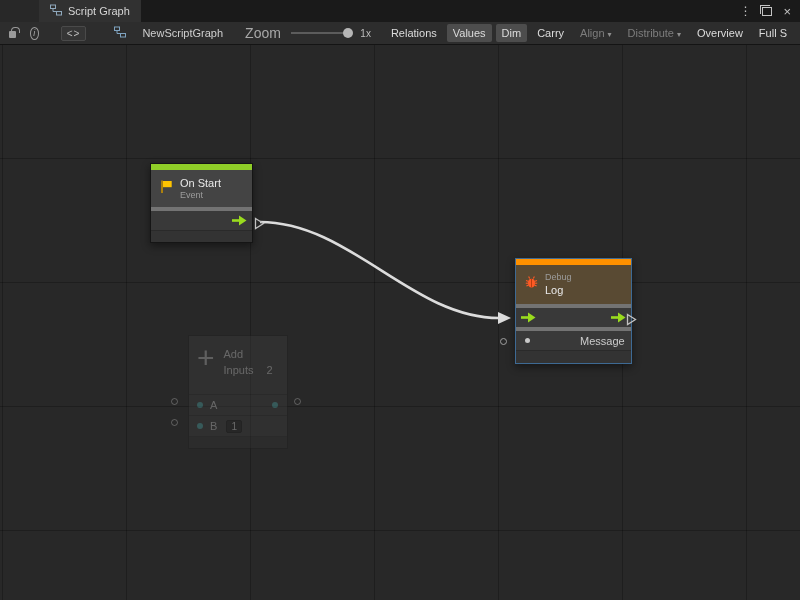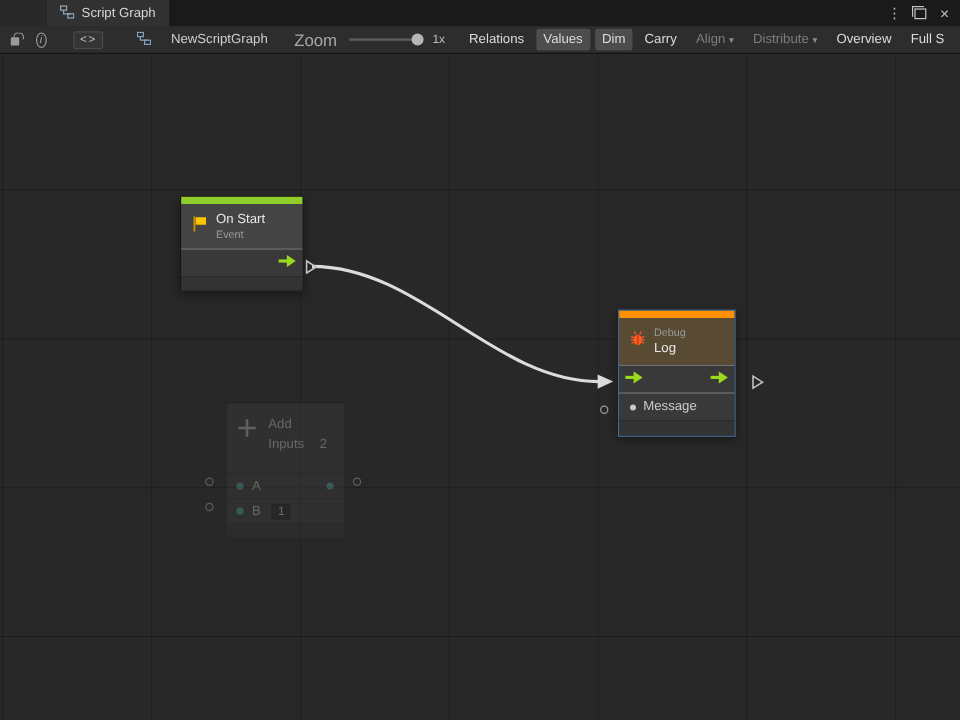--- a/index.html
+++ b/index.html
@@ -53,28 +53,28 @@
             background-position:2px 0px, 0px 113px;padding-left:48px; }
   .wire-layer { position:absolute; inset:0; pointer-events:none; }
 
   
   .node { position:absolute; background:#3a3a3a; border:1px solid #151515;
           box-shadow:0 3px 8px rgba(0,0,0,.45); }
   .accent { height:6px; }
   .nhead { display:flex; align-items:center; gap:6px; padding:6px 8px; background:#444444; }
   .ntitle { font-size:11px; color:#e8e8e8; line-height:1.3; }
   .nsub { font-size:9px; color:#9c9c9c; line-height:1.2; }
-  .prow { border-top:1px solid #737373; background:#393939; height:23px; display:flex;
-          align-items:center; padding:0 5px; }
+  .prow { border-top:4px solid #737373; background:#393939; height:23px; display:flex;
+          align-items:center; padding:0 5px;gap:44px; }
   .nfooter { height:12px; background:#333333; border-top:1px solid #2a2a2a; }
 
   .node-onstart { left:150px; top:118px; width:103px; }
   .node-onstart .prow { justify-content:flex-end; }
 
-  .node-debug { left:515px; top:213px; width:98px; border-color:#3e6a94; }
+  .node-debug { left:515px; top:213px; width:117px; border-color:#3e6a94; }
   .node-debug .nhead { background:#594a33; padding:7px 8px; }
   .node-debug .prow-flow { justify-content:space-between; }
   .node-debug .nfooter { height:13px; }
   .msg-dot { width:5px; height:5px; border-radius:50%; background:#c8c8c8; margin:0 6px 0 4px; }
   .msg-label { font-size:11px; color:#cccccc; }
 
   
   .ghost { left:188px; top:290px; width:100px; opacity:.4; box-shadow:none;
            background:#3d3d3d; border-color:#202020; }
   .ghost-head { display:flex; align-items:flex-start; gap:9px; padding:9px 8px; height:58px; }

